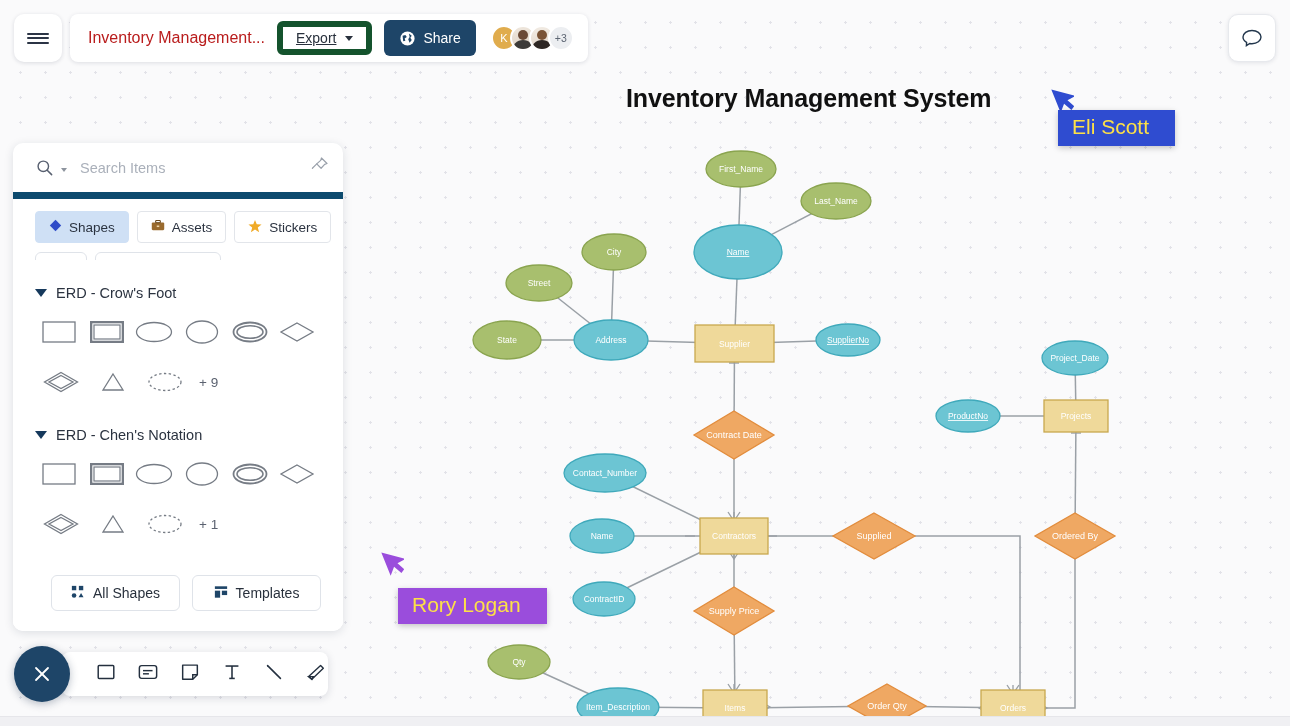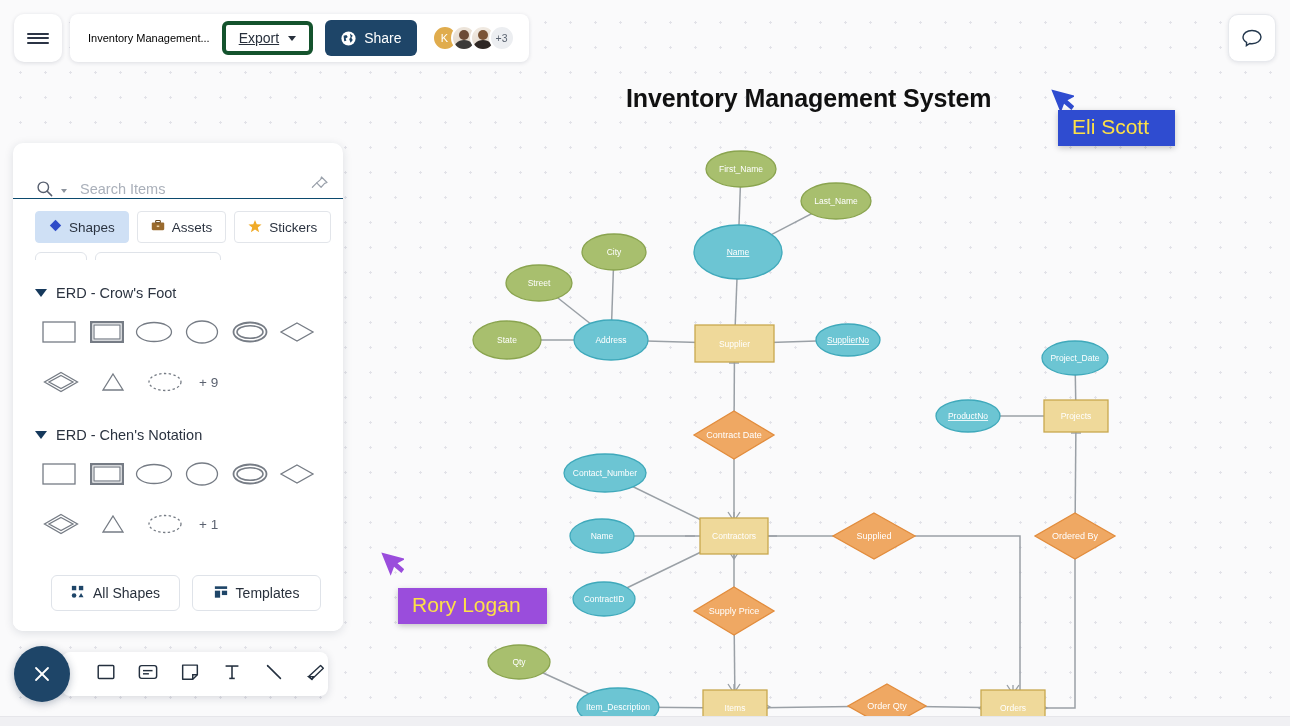--- a/index.html
+++ b/index.html
@@ -45,29 +45,29 @@
   }
   #menu-button .bar { width: 22px; height: 2px; background: #2b3445; margin: 2.5px 0; border-radius: 2px; }
   #header-bar {
     position: absolute; left: 70px; top: 14px; height: 48px;
     background: #ffffff; border-radius: 8px;
     box-shadow: 0 1px 4px rgba(20,30,60,.13);
     display: flex; align-items: center; padding: 0 14px 0 18px; gap: 12px;
     pointer-events: auto;
   }
   #doc-title {
-    font-size: 11px; color: #000000; white-space: nowrap;
+    font-size: 16px; color: #b91c1c; white-space: nowrap;
     max-width: 200px; overflow: hidden; cursor: text;
   }
   .hdr-btn {
     display: flex; align-items: center; gap: 7px;
     height: 34px; padding: 0 13px; border-radius: 6px;
     font-size: 14px; cursor: pointer; white-space: nowrap;
   }
-  #export-button { border: 4px solid #14532d; color: #28303c; background:#fff;text-decoration:underline; }
+  #export-button { border: 6px solid #14532d; color: #28303c; background:#fff;text-decoration:underline; }
   #export-button .caret {
     width:0;height:0;border-left:4.5px solid transparent;border-right:4.5px solid transparent;
     border-top:5.5px solid #28303c; margin-left:2px;
   }
   #share-button { background: #1e4568; color: #ffffff; font-weight: 400; padding: 10px 15px; height:36px;}
   #share-button svg { display:block; }
   #avatars { display: flex; align-items: center; margin-left: 3px; }
   .avatar {
     width: 26px; height: 26px; border-radius: 50%;
     border: 2px solid #ffffff; margin-left: -7px;
@@ -99,22 +99,22 @@
   }
 
   
   #left-panel {
     position: absolute; left: 13px; top: 143px; width: 330px; height: 488px;
     background: #ffffff; border-radius: 10px;
     box-shadow: 0 2px 10px rgba(25,35,60,.13);
     overflow: hidden;
   }
   #search-row {
-    height: 56px; display: flex; align-items: flex-end; padding: 0 14px 0 22px;
-    border-bottom: 1px solid #0c4a6e; position: relative; gap: 24px;
+    height: 56px; display: flex; align-items: center; padding: 0 14px 0 22px;
+    border-bottom: 7px solid #0c4a6e; position: relative; gap: 24px;
   }
   #search-input-wrap{display:flex;align-items:center;gap:7px;flex:1;}
   .search-caret{width:0;height:0;border-left:3.5px solid transparent;border-right:3.5px solid transparent;border-top:4.5px solid #8d949e;margin-top:5px;}
   #search-input {
     border: none; outline: none; font-size: 14.5px; color: #2b3340;
     flex: 1; font-family: inherit; background: transparent; margin-left:6px;
   }
   #search-input::placeholder { color: #aab0ba; }
   #pin-button { cursor: pointer; }
 

